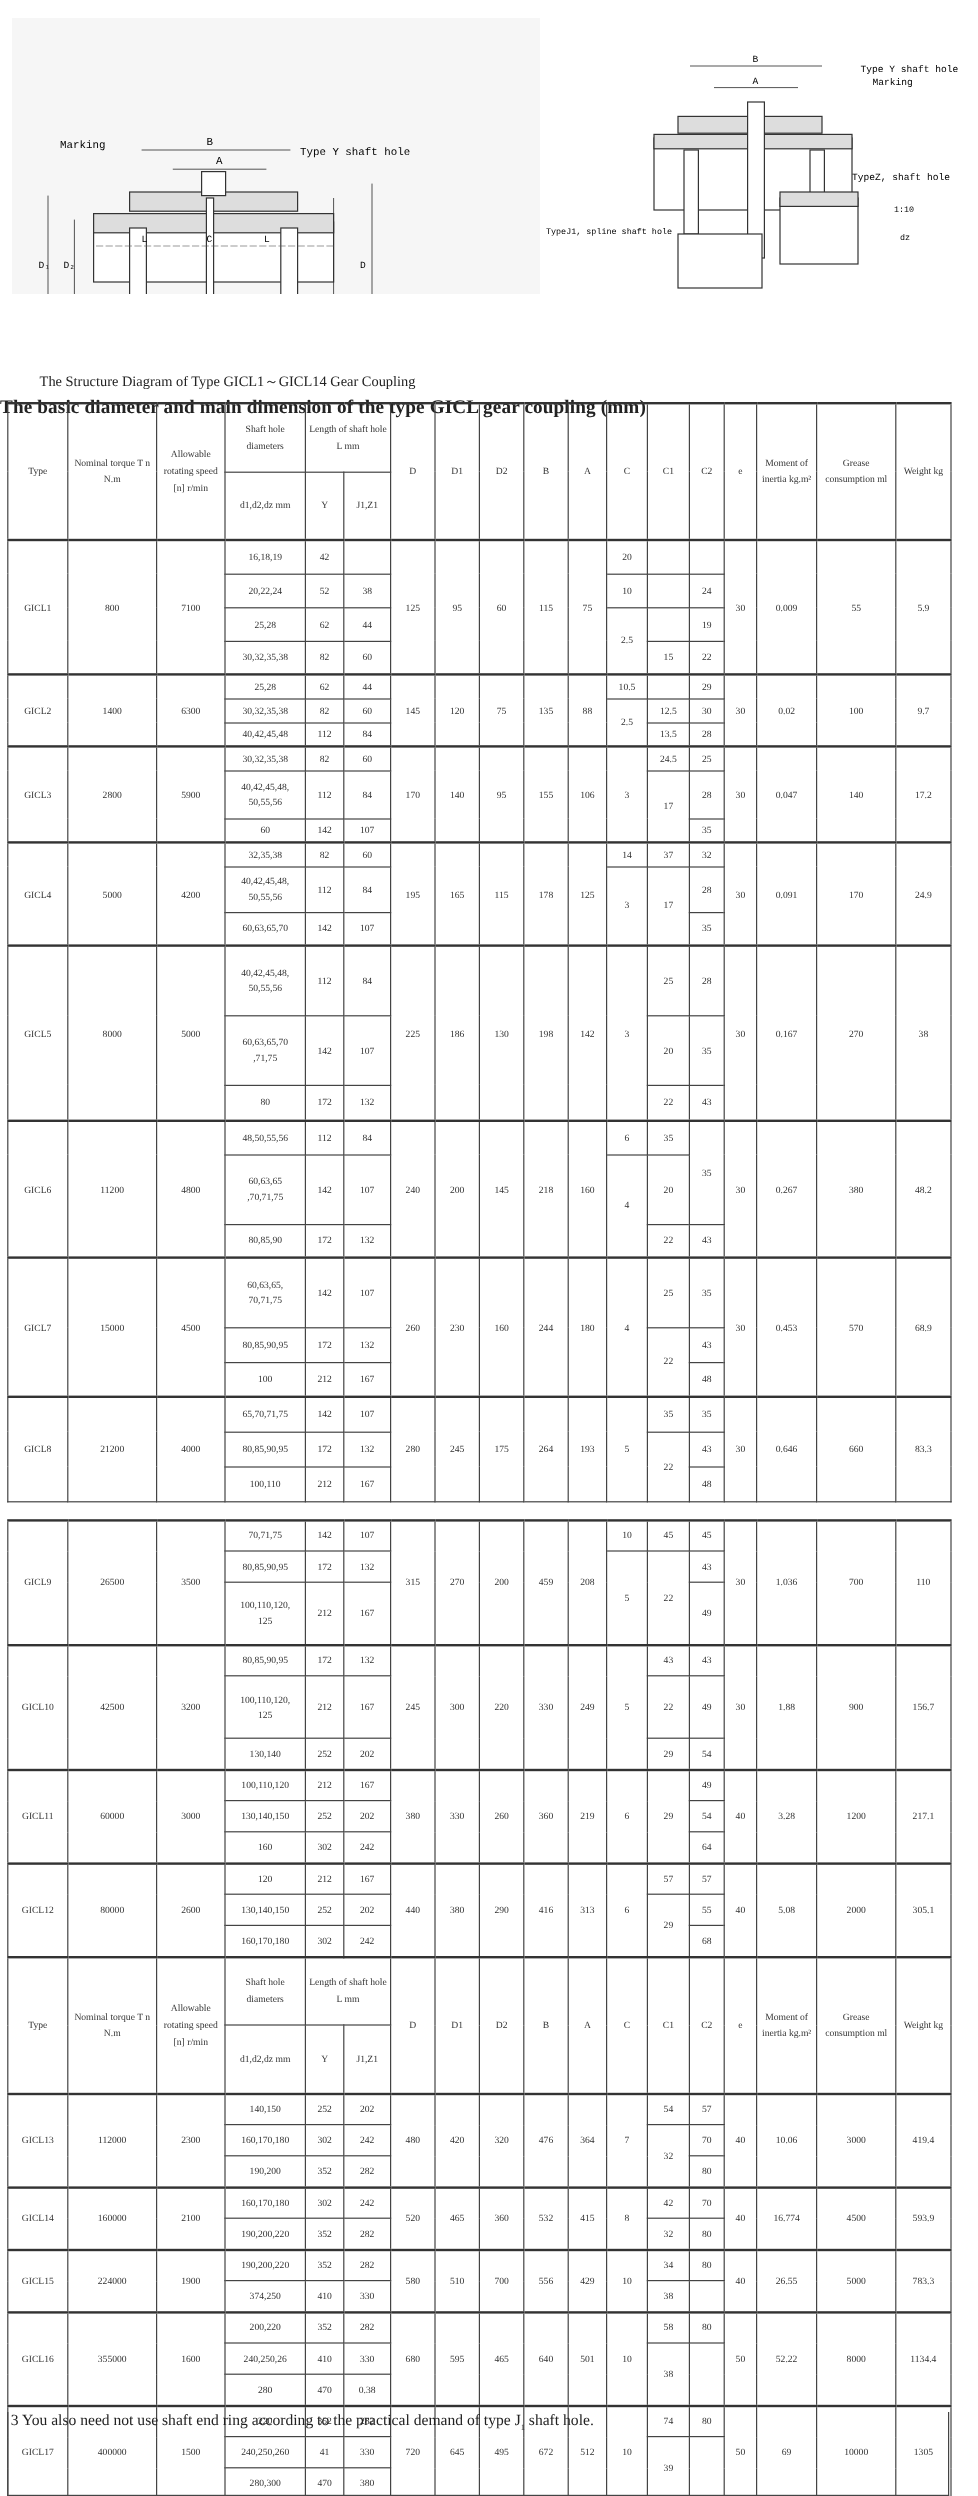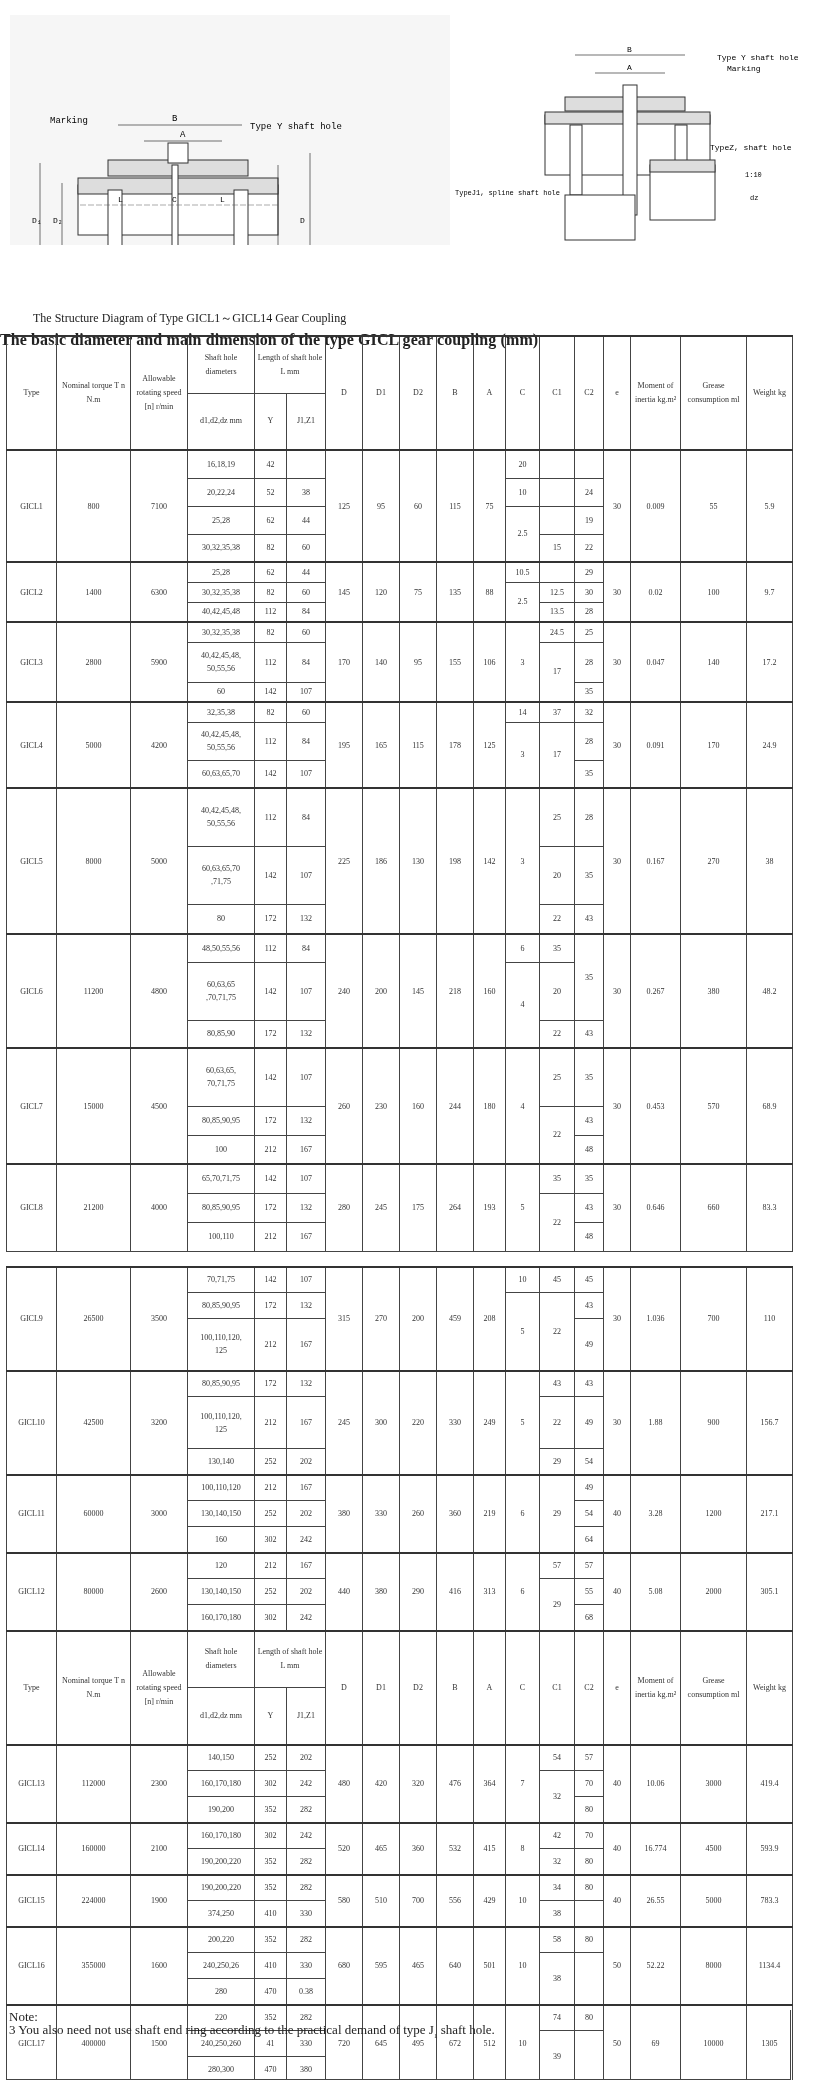--- a/index.html
+++ b/index.html
@@ -715,16 +715,15 @@
         <tr style="height: 26px;">
           <td>280,300</td>
           <td>470</td>
           <td>380</td>
         </tr>
       </tbody>
   </table>
 </div>
 
 <div class="notes">
-  <div>Note:</div>
   <div><span>3 You also need not use shaft end ring according to the practical demand of type J</span><sub>1</sub><span> shaft hole.</span></div>
 
 </div>
 
 </body></html>

